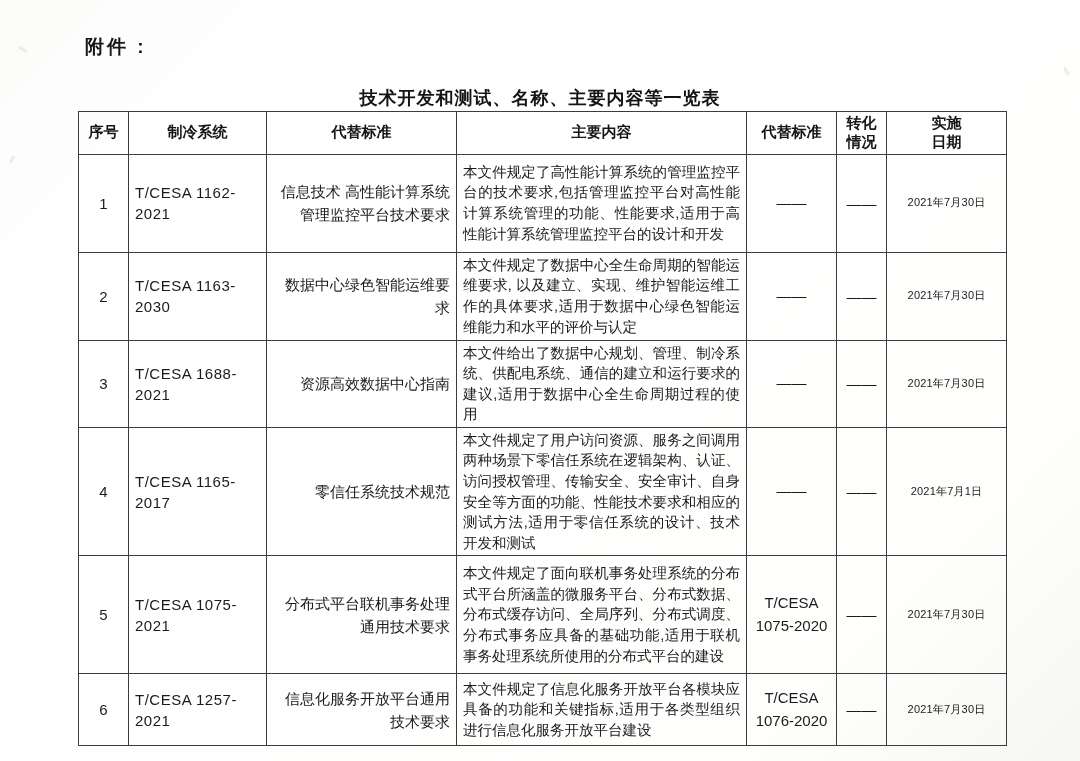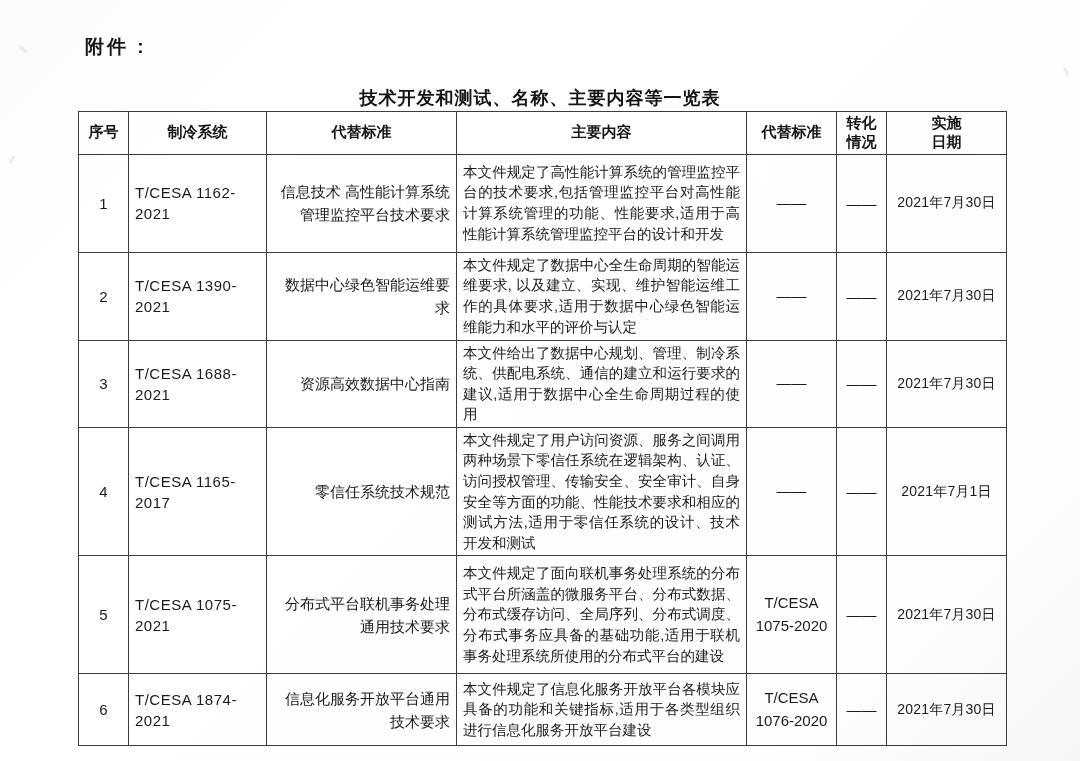--- a/index.html
+++ b/index.html
@@ -57,21 +57,21 @@
     height: 42px;
     color: #161616;
   }
   td { font-size: 15px; line-height: 1.4; margin-top: 16px; }
   td.c-index   { text-align: center; width: 50px; }
   td.c-code    { text-align: left; letter-spacing: 0.5px; }
   td.c-name    { text-align: right; padding: 4px 10px; line-height: 1.55; }
   td.c-content { text-align: justify; font-size: 14.5px; line-height: 1.42; padding: 3px 8px; }
   td.c-replace { text-align: center; line-height: 1.5; }
   td.c-conv    { text-align: center; }
-  td.c-date    { text-align: center; font-size: 14px; letter-spacing: 0.2px; }
+  td.c-date    { text-align: center; font-size: 11px; letter-spacing: 0.2px; }
   tr.r1 { height: 98px; }
   tr.r2 { height: 88px; }
   tr.r3 { height: 84px; }
   tr.r4 { height: 112px; }
   tr.r5 { height: 118px; }
   tr.r6 { height: 72px; }
   
   .scan-mark { position: absolute; background: #d9d9d4; opacity: .5; border-radius: 2px; }
   .m1 { left: 18px; top: 48px; width: 10px; height: 3px; transform: rotate(35deg); }
   .m2 { left: 8px;  top: 158px; width: 8px; height: 3px; transform: rotate(120deg); }
@@ -116,21 +116,21 @@
         <td class="c-index">1</td>
         <td class="c-code">T/CESA 1162-2021</td>
         <td class="c-name">信息技术 高性能计算系统管理监控平台技术要求</td>
         <td class="c-content">本文件规定了高性能计算系统的管理监控平台的技术要求,包括管理监控平台对高性能计算系统管理的功能、性能要求,适用于高性能计算系统管理监控平台的设计和开发</td>
         <td class="c-replace">——</td>
         <td class="c-conv">——</td>
         <td class="c-date">2021年7月30日</td>
       </tr>
       <tr class="r2">
         <td class="c-index">2</td>
-        <td class="c-code">T/CESA 1390-2021</td>
+        <td class="c-code">T/CESA 1163-2030</td>
         <td class="c-name">数据中心绿色智能运维要求</td>
         <td class="c-content">本文件规定了数据中心全生命周期的智能运维要求, 以及建立、实现、维护智能运维工作的具体要求,适用于数据中心绿色智能运维能力和水平的评价与认定</td>
         <td class="c-replace">——</td>
         <td class="c-conv">——</td>
         <td class="c-date">2021年7月30日</td>
       </tr>
       <tr class="r3">
         <td class="c-index">3</td>
         <td class="c-code">T/CESA 1688-2021</td>
         <td class="c-name">资源高效数据中心指南</td>
@@ -153,21 +153,21 @@
         <td class="c-code">T/CESA 1075-2021</td>
         <td class="c-name">分布式平台联机事务处理通用技术要求</td>
         <td class="c-content">本文件规定了面向联机事务处理系统的分布式平台所涵盖的微服务平台、分布式数据、分布式缓存访问、全局序列、分布式调度、分布式事务应具备的基础功能,适用于联机事务处理系统所使用的分布式平台的建设</td>
         <td class="c-replace">T/CESA
 1075-2020</td>
         <td class="c-conv">——</td>
         <td class="c-date">2021年7月30日</td>
       </tr>
       <tr class="r6">
         <td class="c-index">6</td>
-        <td class="c-code">T/CESA 1874-2021</td>
+        <td class="c-code">T/CESA 1257-2021</td>
         <td class="c-name">信息化服务开放平台通用技术要求</td>
         <td class="c-content">本文件规定了信息化服务开放平台各模块应具备的功能和关键指标,适用于各类型组织进行信息化服务开放平台建设</td>
         <td class="c-replace">T/CESA
 1076-2020</td>
         <td class="c-conv">——</td>
         <td class="c-date">2021年7月30日</td>
       </tr>
     </tbody>
   </table>
 </div>

